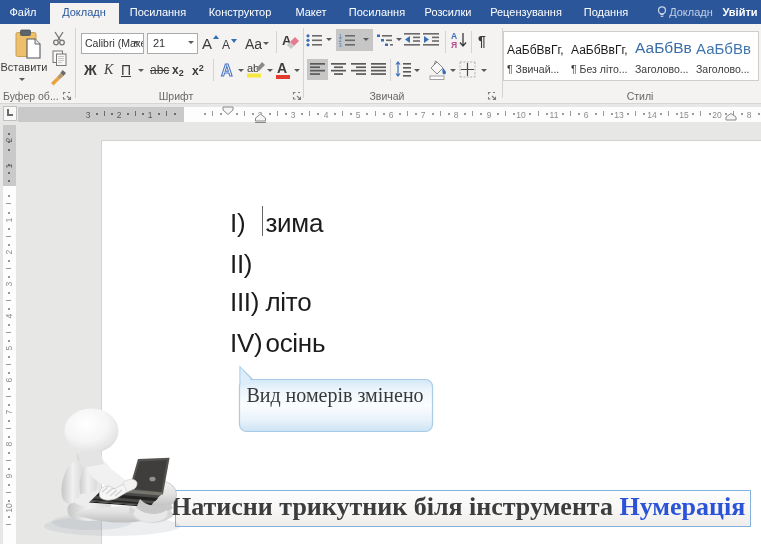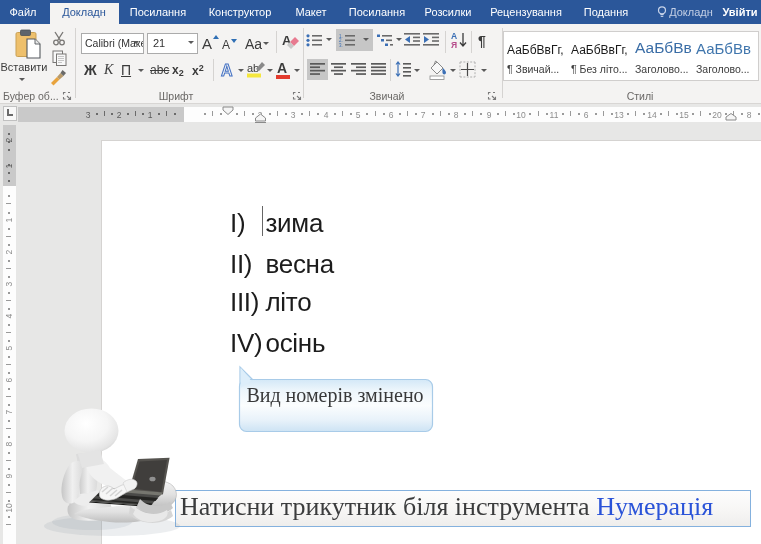--- a/index.html
+++ b/index.html
@@ -368,21 +368,20 @@
 <div class="vdot" style="top:149px;background:#6a6a6a;"></div>
 <div class="vdot" style="top:164px;background:#6a6a6a;"></div>
 <div class="vdot" style="top:172px;background:#6a6a6a;"></div>
 <div class="vdot" style="top:180px;background:#6a6a6a;"></div>
 <div class="abs" style="left:230px;top:210.0px;width:223px;height:26px;line-height:26px;font-size:26px;letter-spacing:-0.3px;color:#1c1c1c;">
     <span style="position:absolute;left:0;">I)</span>
     <span style="position:absolute;left:35.5px;">зима</span>
   </div>
 <div class="abs" style="left:230px;top:251.0px;width:223px;height:26px;line-height:26px;font-size:26px;letter-spacing:-0.3px;color:#1c1c1c;">
     <span style="position:absolute;left:0;">II)</span>
-    <span style="position:absolute;left:35.5px;">весна</span>
   </div>
 <div class="abs" style="left:230px;top:289.0px;width:223px;height:26px;line-height:26px;font-size:26px;letter-spacing:-0.3px;color:#1c1c1c;">
     <span style="position:absolute;left:0;">III)</span>
     <span style="position:absolute;left:35.5px;">літо</span>
   </div>
 <div class="abs" style="left:230px;top:329.9px;width:223px;height:26px;line-height:26px;font-size:26px;letter-spacing:-0.3px;color:#1c1c1c;">
     <span style="position:absolute;left:0;">IV)</span>
     <span style="position:absolute;left:35.5px;">осінь</span>
   </div>
 <div class="abs" style="left:262px;top:206px;width:1.3px;height:30px;background:#666;"></div>
@@ -395,21 +394,21 @@
         <stop offset="0.78" stop-color="#e8f2fa"></stop>
         <stop offset="1" stop-color="#cde3f4"></stop>
       </linearGradient>
     </defs>
 <path d="M4 5 L4 28 L17.5 18.5 Z" fill="#dceefa" stroke="#a8cbe8" stroke-width="1.2"></path>
 <rect x="3.5" y="17.5" width="193" height="52" rx="7" fill="url(#bub)" stroke="#a8cbe8" stroke-width="1.2"></rect>
 <path d="M4.6 5.5 L4.6 26 L15 18.8 Z" fill="#ddeefa"></path>
 </svg>
 <div class="abs" style="left:246.4px;top:385.2px;font-size:20px;line-height:20px;color:#38393a;font-family:'Liberation Serif',serif;white-space:nowrap;">Вид номерів змінено</div>
 <div class="abs" style="left:174.5px;top:490px;width:576px;height:37px;background:linear-gradient(#fdfdfd 0%,#f7f6f5 55%,#efeeec 100%);border:1.5px solid #84b1de;"></div>
-<div class="abs" style="left:180px;top:493.9px;font-size:26px;line-height:26px;color:#3b3c3d;font-family:'Liberation Serif',serif;white-space:nowrap;">Натисни трикутник біля інструмента <span style="color:#2a53d8;">Нумерація</span></div>
+<div class="abs" style="left:171px;top:493.9px;font-size:26px;line-height:26px;color:#3b3c3d;font-family:'Liberation Serif',serif;white-space:nowrap;font-weight:bold;">Натисни трикутник біля інструмента <span style="color:#2a53d8;">Нумерація</span></div>
 <svg class="abs" style="left:40px;top:402px;" width="145" height="142" viewBox="0 0 145 142">
 <defs>
 <radialGradient id="hd" cx="0.40" cy="0.34" r="0.80">
 <stop offset="0" stop-color="#ffffff"></stop>
         <stop offset="0.5" stop-color="#f5f5f5"></stop>
         <stop offset="0.8" stop-color="#e4e4e4"></stop>
         <stop offset="1" stop-color="#c2c2c2"></stop>
       </radialGradient>
 <linearGradient id="bd" x1="0" y1="0" x2="1" y2="0">
 <stop offset="0" stop-color="#c6c6c6"></stop>

